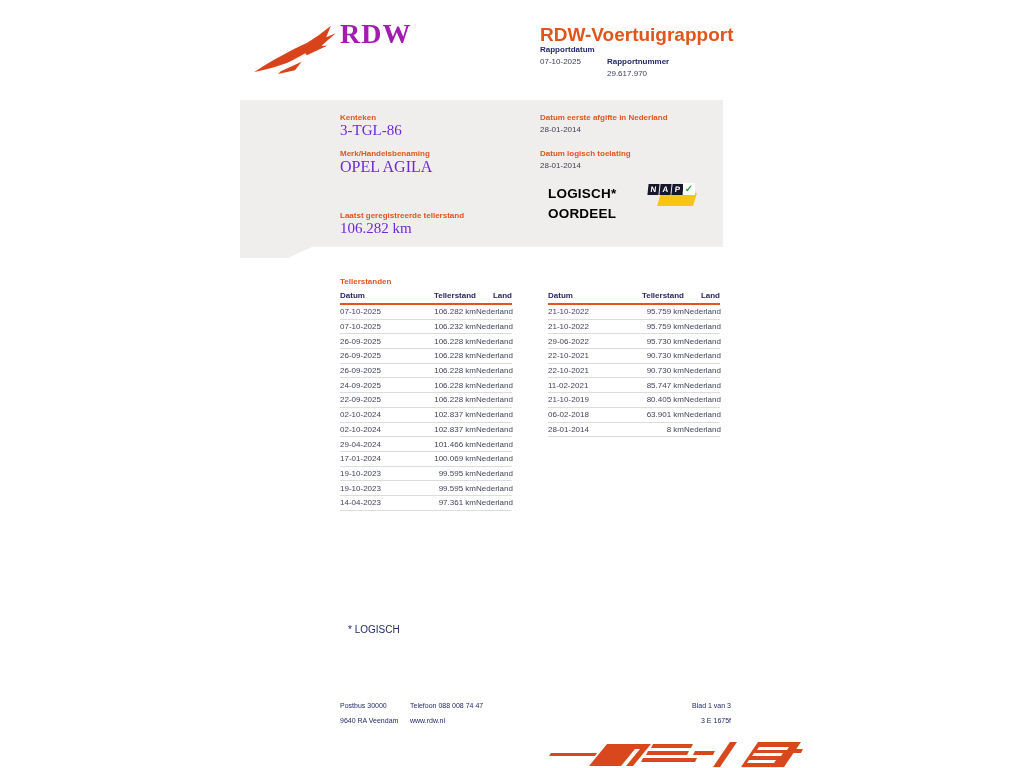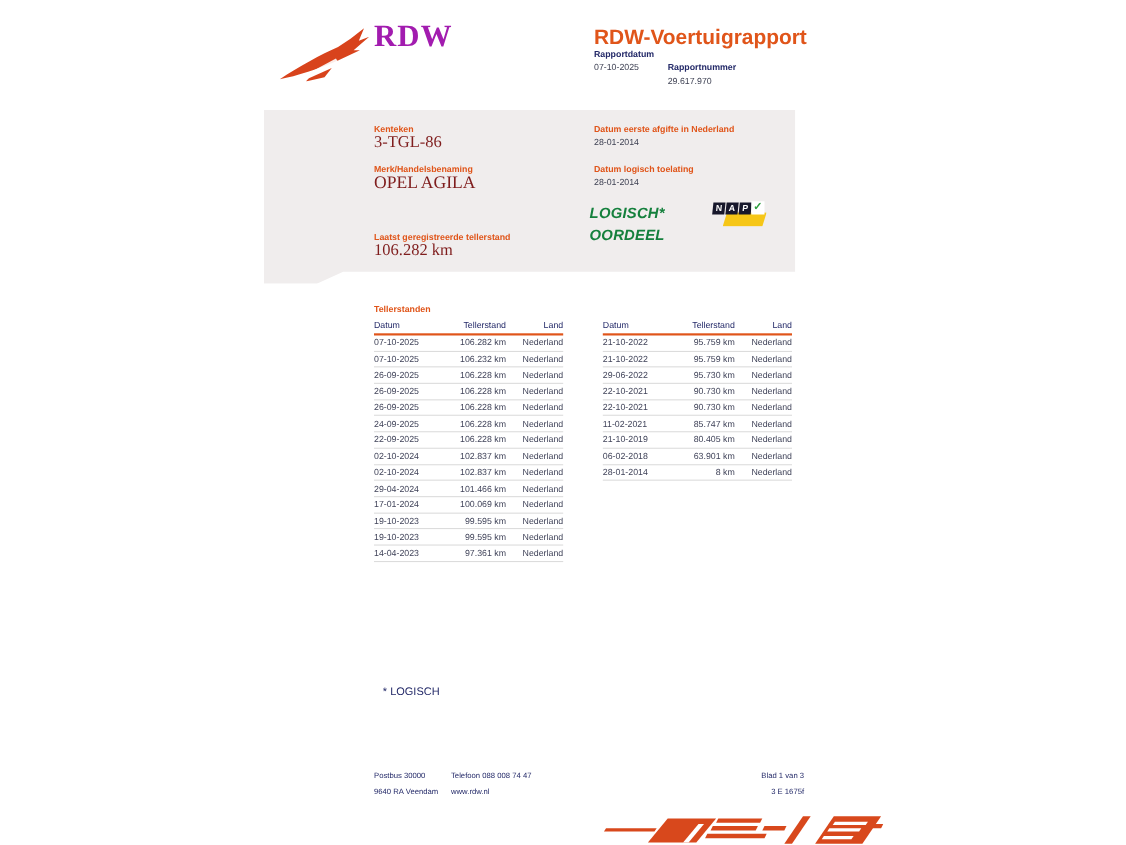--- a/index.html
+++ b/index.html
@@ -14,43 +14,43 @@
              font-size:19px;font-weight:bold;color:#e0551a;}
   .meta-label{font-size:8px;font-weight:bold;color:#232968;}
   .meta-value{font-size:8px;color:#3f4254;margin-top:3px;}
   .meta-col1{position:absolute;left:540px;top:45px;}
   .meta-col2{position:absolute;left:607px;top:57px;}
 
   
   .panel{position:absolute;left:240px;top:100px;width:571px;height:158px;background:#f0eded;
          clip-path:polygon(0 0,483px 0,483px 147px,72px 147px,48px 158px,0 158px);}
   .fld-label{position:absolute;font-size:8px;font-weight:bold;color:#e0551a;}
-  .fld-big{position:absolute;font-family:"Liberation Serif",serif;font-size:15px;color:#7f1d1d;}
+  .fld-big{position:absolute;font-family:"Liberation Serif",serif;font-size:15px;color:#6d28d9;}
   .fld-small{position:absolute;font-size:8px;color:#3f4254;}
-  .verdict{position:absolute;left:296px;top:84px;font-size:13.5px;font-weight:bold;
-           color:#15803d;line-height:20px;letter-spacing:.2px;font-style:italic;}
+  .verdict{position:absolute;left:308px;top:84px;font-size:13.5px;font-weight:bold;
+           color:#000000;line-height:20px;letter-spacing:.2px;}
 
   
   .nap{position:absolute;left:408px;top:84px;width:50px;height:24px;}
   .nap-yellow{position:absolute;left:9px;top:9px;width:40px;height:13px;background:#f6c617;
               clip-path:polygon(10% 0,100% 0,90% 100%,0 100%);}
   .nap-sq{position:absolute;top:0;width:11px;height:11px;background:#17172b;color:#ffffff;
           font-size:8px;font-weight:bold;text-align:center;line-height:11px;transform:skewX(-6deg);}
   .nap-check{position:absolute;left:35px;top:-1px;width:12px;height:12px;background:#ffffff;
              color:#2f9e3f;font-size:10px;font-weight:bold;text-align:center;line-height:12px;}
 
   
   .section-title{position:absolute;left:340px;top:277px;font-size:8px;font-weight:bold;color:#e0551a;text-align:right;}
   .tbl{position:absolute;top:289px;width:172px;}
   .tbl-left{left:340px;} .tbl-right{left:548px;}
-  .thead{display:flex;font-size:8px;font-weight:normal;color:#232968;
+  .thead{display:flex;font-size:8px;font-weight:bold;color:#232968;
          border-bottom:2px solid #e0551a;padding:2px 0 3px 0;}
   .trow{display:flex;font-size:8px;color:#41445a;border-bottom:1px solid #dcdcdc;
         height:13.7px;align-items:center;}
-  .c0{width:62px;text-align:left;} .c1{flex:1;text-align:right;} .c2{width:52px;text-align:right;}
+  .c0{width:62px;text-align:left;} .c1{flex:1;text-align:right;} .c2{width:36px;text-align:right;}
 
   
   .note-title{position:absolute;left:348px;top:604px;font-size:10px;font-weight:normal;color:#232968;margin-top:20px;}
   .note-text{position:absolute;left:340px;top:618px;width:397px;font-size:8px;color:#e0551a;line-height:14px;}
 
   
   .foot{font-size:7px;color:#232968;line-height:15px;}
   .foot-col1{position:absolute;left:340px;top:698px;}
   .foot-col2{position:absolute;left:410px;top:698px;}
   .foot-right{position:absolute;left:600px;top:698px;width:131px;text-align:right;}

